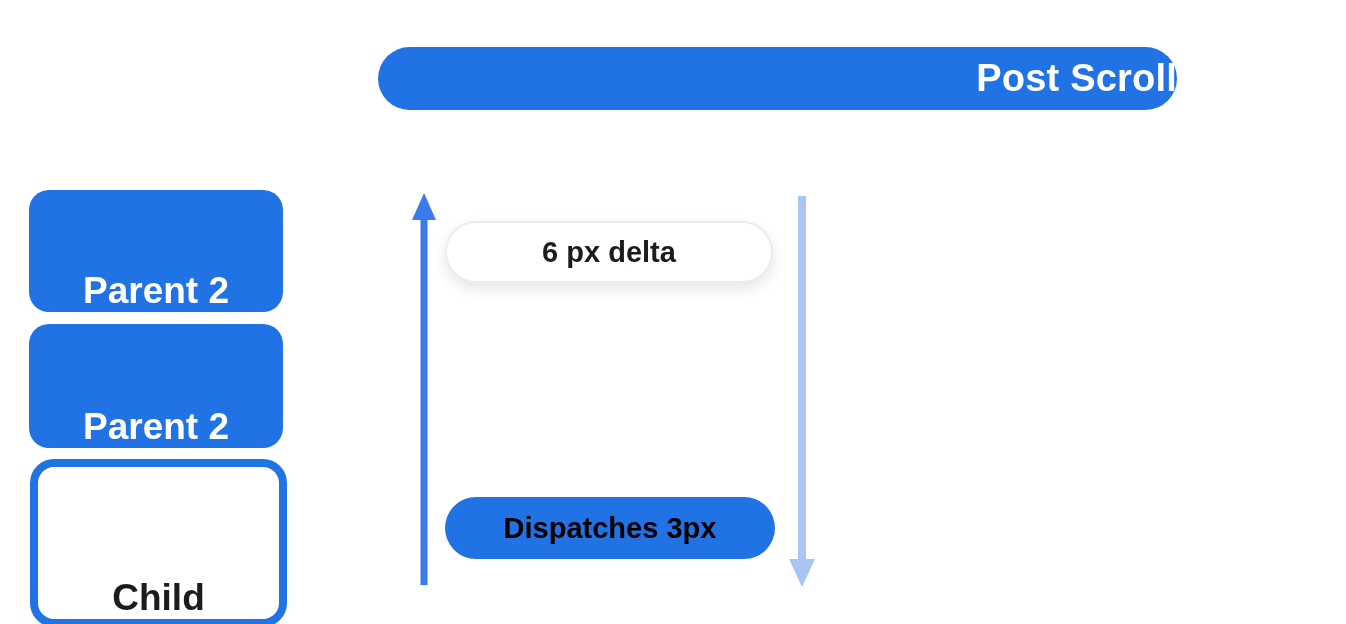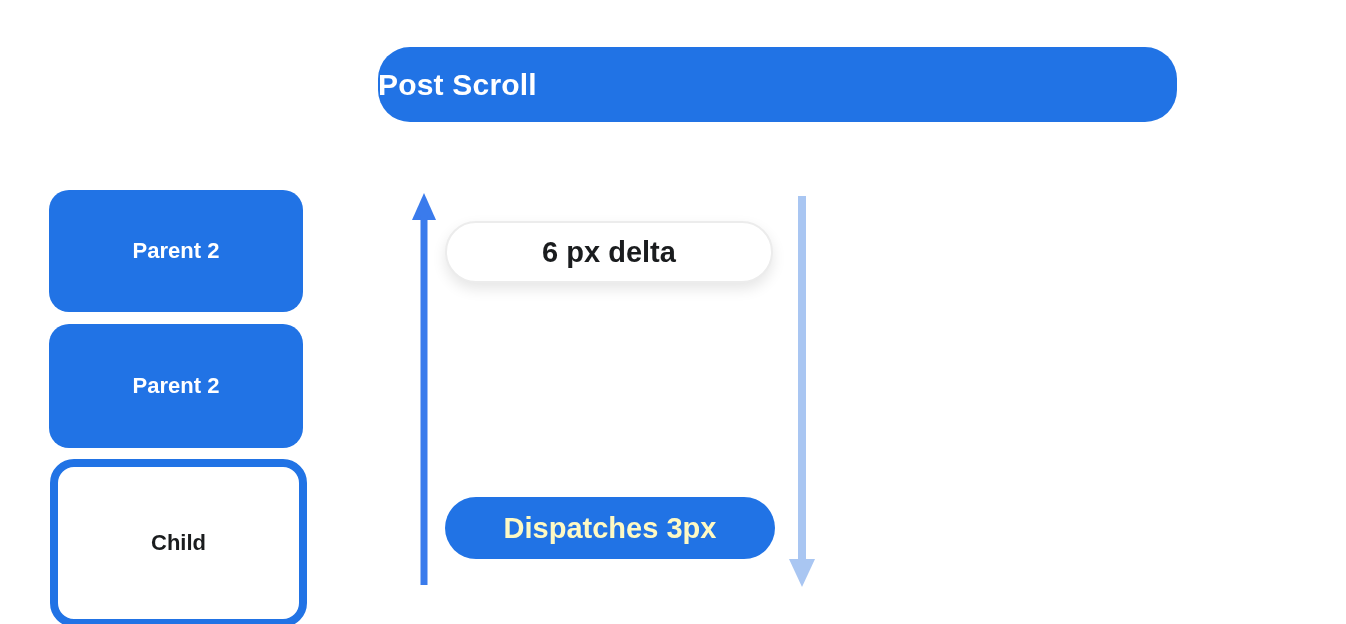--- a/index.html
+++ b/index.html
@@ -19,42 +19,41 @@
     width: 1346px;
     height: 624px;
     background: var(--background);
     overflow: hidden;
   }
 
   
   .banner {
     position: absolute;
     left: 378px; top: 47px;
-    width: 799px; height: 75px;
+    width: 799px; height: 63px;
     background: var(--primary-blue);
     border-radius: 32px;
-    display: flex; align-items: center; justify-content: flex-start;
+    display: flex; align-items: center; justify-content: flex-end;
     color: #fff;
-    font-size: 30px;
+    font-size: 38px;
     font-weight: 700;
     letter-spacing: 0.2px;
   }
 
   
   .box {
     position: absolute;
     left: 29px;
     width: 254px;
     background: var(--primary-blue);
     border-radius: 20px;
-    display: flex; align-items: center; justify-content: center;
+    display: flex; align-items: flex-end; justify-content: center;
     color: #fff;
-    font-size: 22px;
+    font-size: 37px;
     font-weight: 700;
-    margin-left: 20px;
   }
   .box.parent2 { top: 190px; height: 122px; }
   .box.parent1 { top: 324px; height: 124px; }
   .box.child {
     left: 30px; top: 459px;
     width: 257px; height: 168px;
     background: #fff;
     border: 8px solid var(--primary-blue);
     border-radius: 24px;
     color: var(--text-dark);
@@ -114,21 +113,21 @@
     background: #fff;
     border: 2px solid var(--pill-border);
     box-shadow: 0 6px 14px rgba(0,0,0,0.10);
     color: var(--text-dark);
     font-weight: 600;
   }
   .pill.dispatch {
     left: 445px; top: 497px;
     width: 330px; height: 62px;
     background: var(--primary-blue);
-    color: #fef9c3;
+    color: #000000;
     font-weight: 700;
   }
 </style>
 </head>
 <body>
 
 <div class="canvas">
 
   <div class="banner">
     <span>Post Scroll</span>

